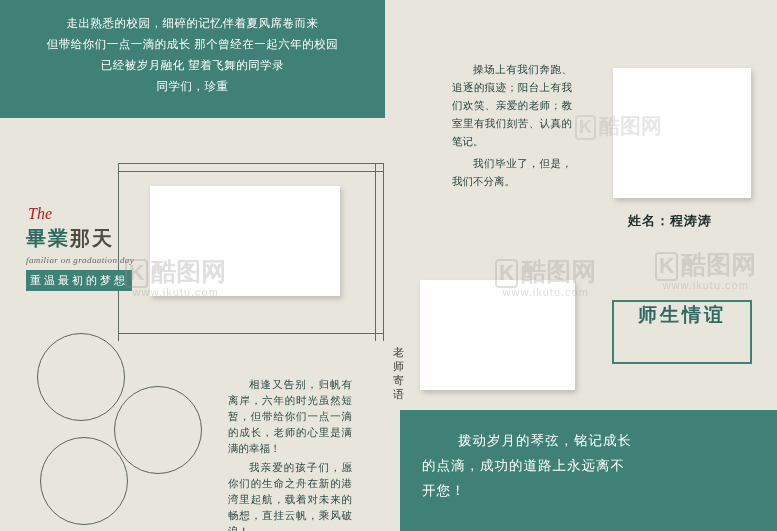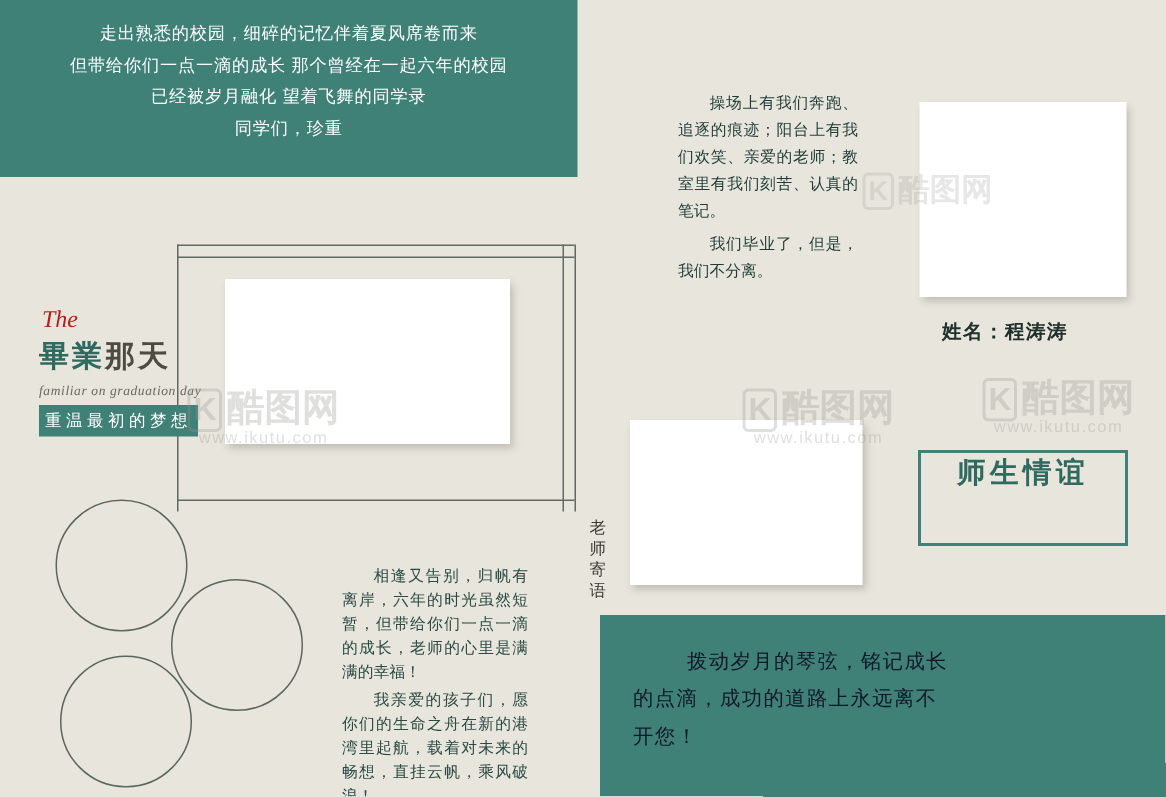--- a/index.html
+++ b/index.html
@@ -217,21 +217,21 @@
   }
 
   
   .bottom-banner {
     position: absolute;
     left: 400px;
     top: 410px;
     width: 377px;
     height: 121px;
     background: #3f8176;
-    color: #0f172a;
+    color: #ffffff;
     box-sizing: border-box;
     padding: 18px 22px 0 22px;
     font-size: 13.5px;
     line-height: 25px;
     letter-spacing: 1px;
   }
   .bottom-banner .bl { display: block; }
   .bottom-banner .indent1 { margin-left: 36px; }
   .bottom-banner .indent2 { margin-left: 24px; }
 

